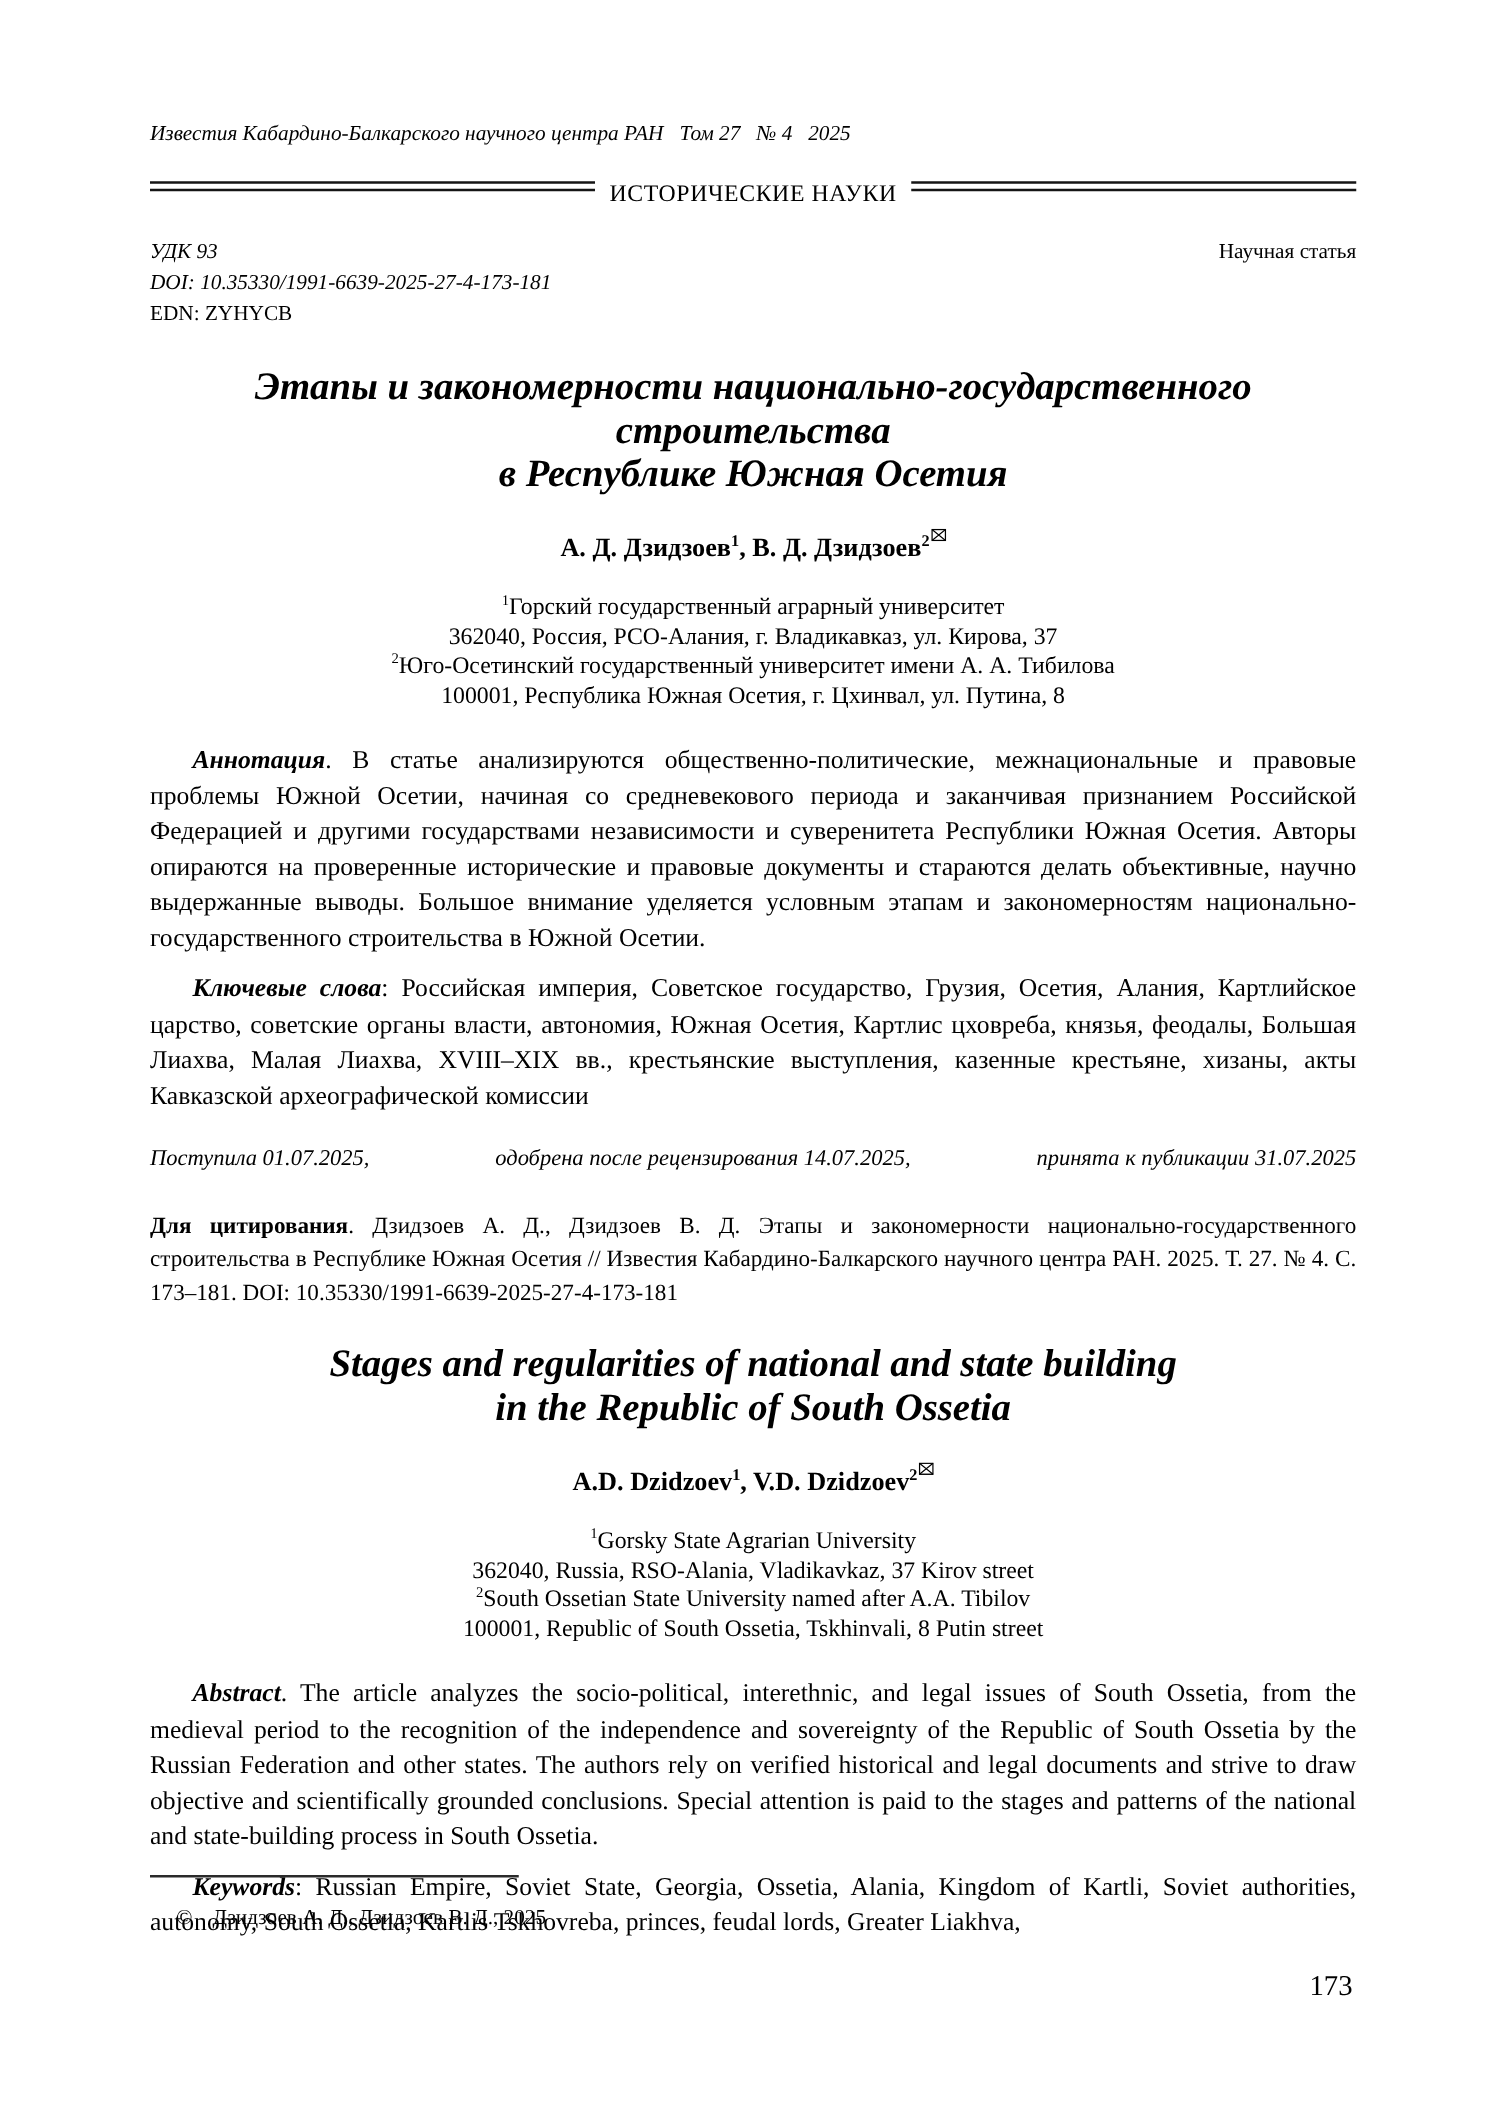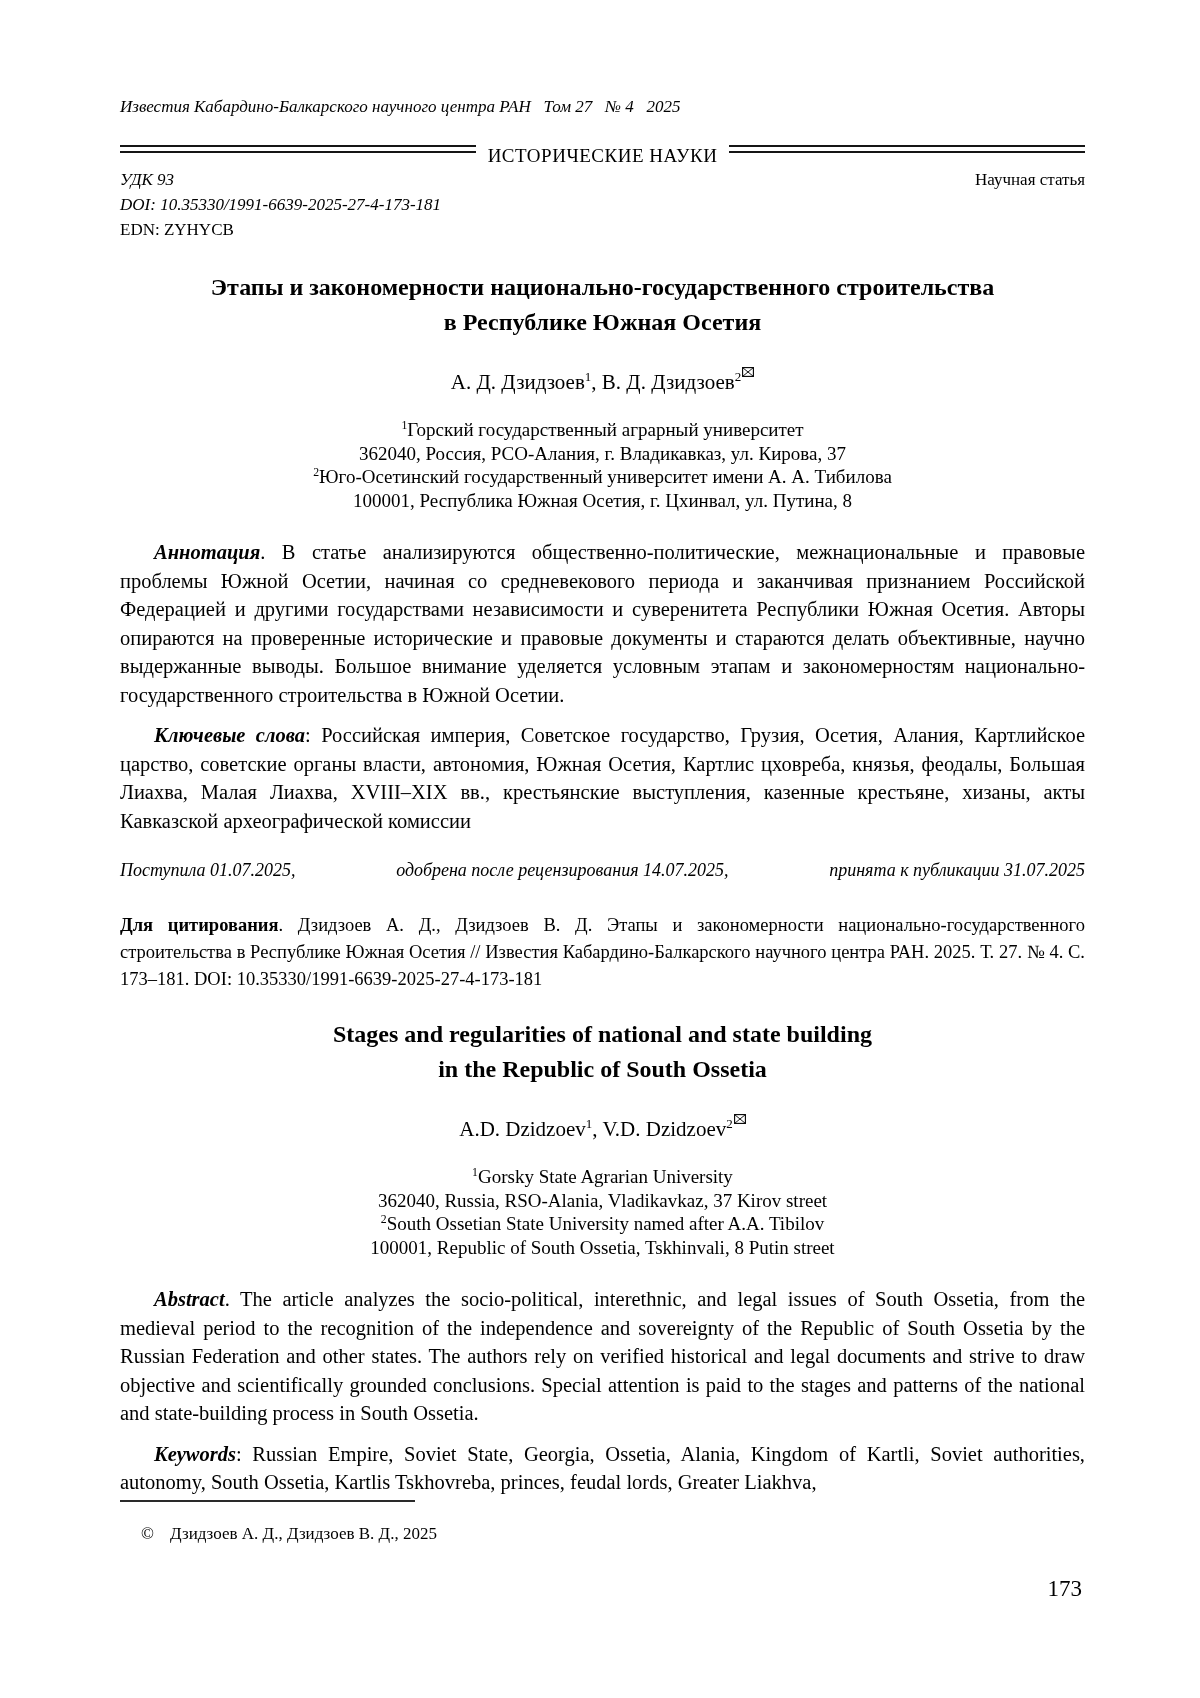--- a/index.html
+++ b/index.html
@@ -41,37 +41,39 @@
   }
   .section-title {
     font-size: 19px;
     letter-spacing: 0.5px;
     white-space: nowrap;
     padding: 0 12px;
   }
   .meta-row {
     display: flex;
     justify-content: space-between;
+    margin-top: 21px;
     font-size: 17px;
     line-height: 25px;
   }
   .udk { font-style: italic; }
   .doi-line { font-style: italic; font-size: 17px; line-height: 25px; }
   .edn-line { font-size: 17px; line-height: 25px; }
   .title-block {
     margin: 28px 0 0 0;
     text-align: center;
     font-weight: bold;
-    font-size: 24px;
+    font-size: 31px;
     line-height: 35px;
+    font-style: italic;
   }
   .authors-line {
     margin-top: 29px;
     text-align: center;
-    font-weight: normal;
+    font-weight: bold;
     font-size: 21px;
     line-height: 26px;
   }
   .authors-line sup, .affils sup {
     font-size: 62%;
     line-height: 0;
   }
   .env-icon {
     display: inline-block;
     position: relative;

